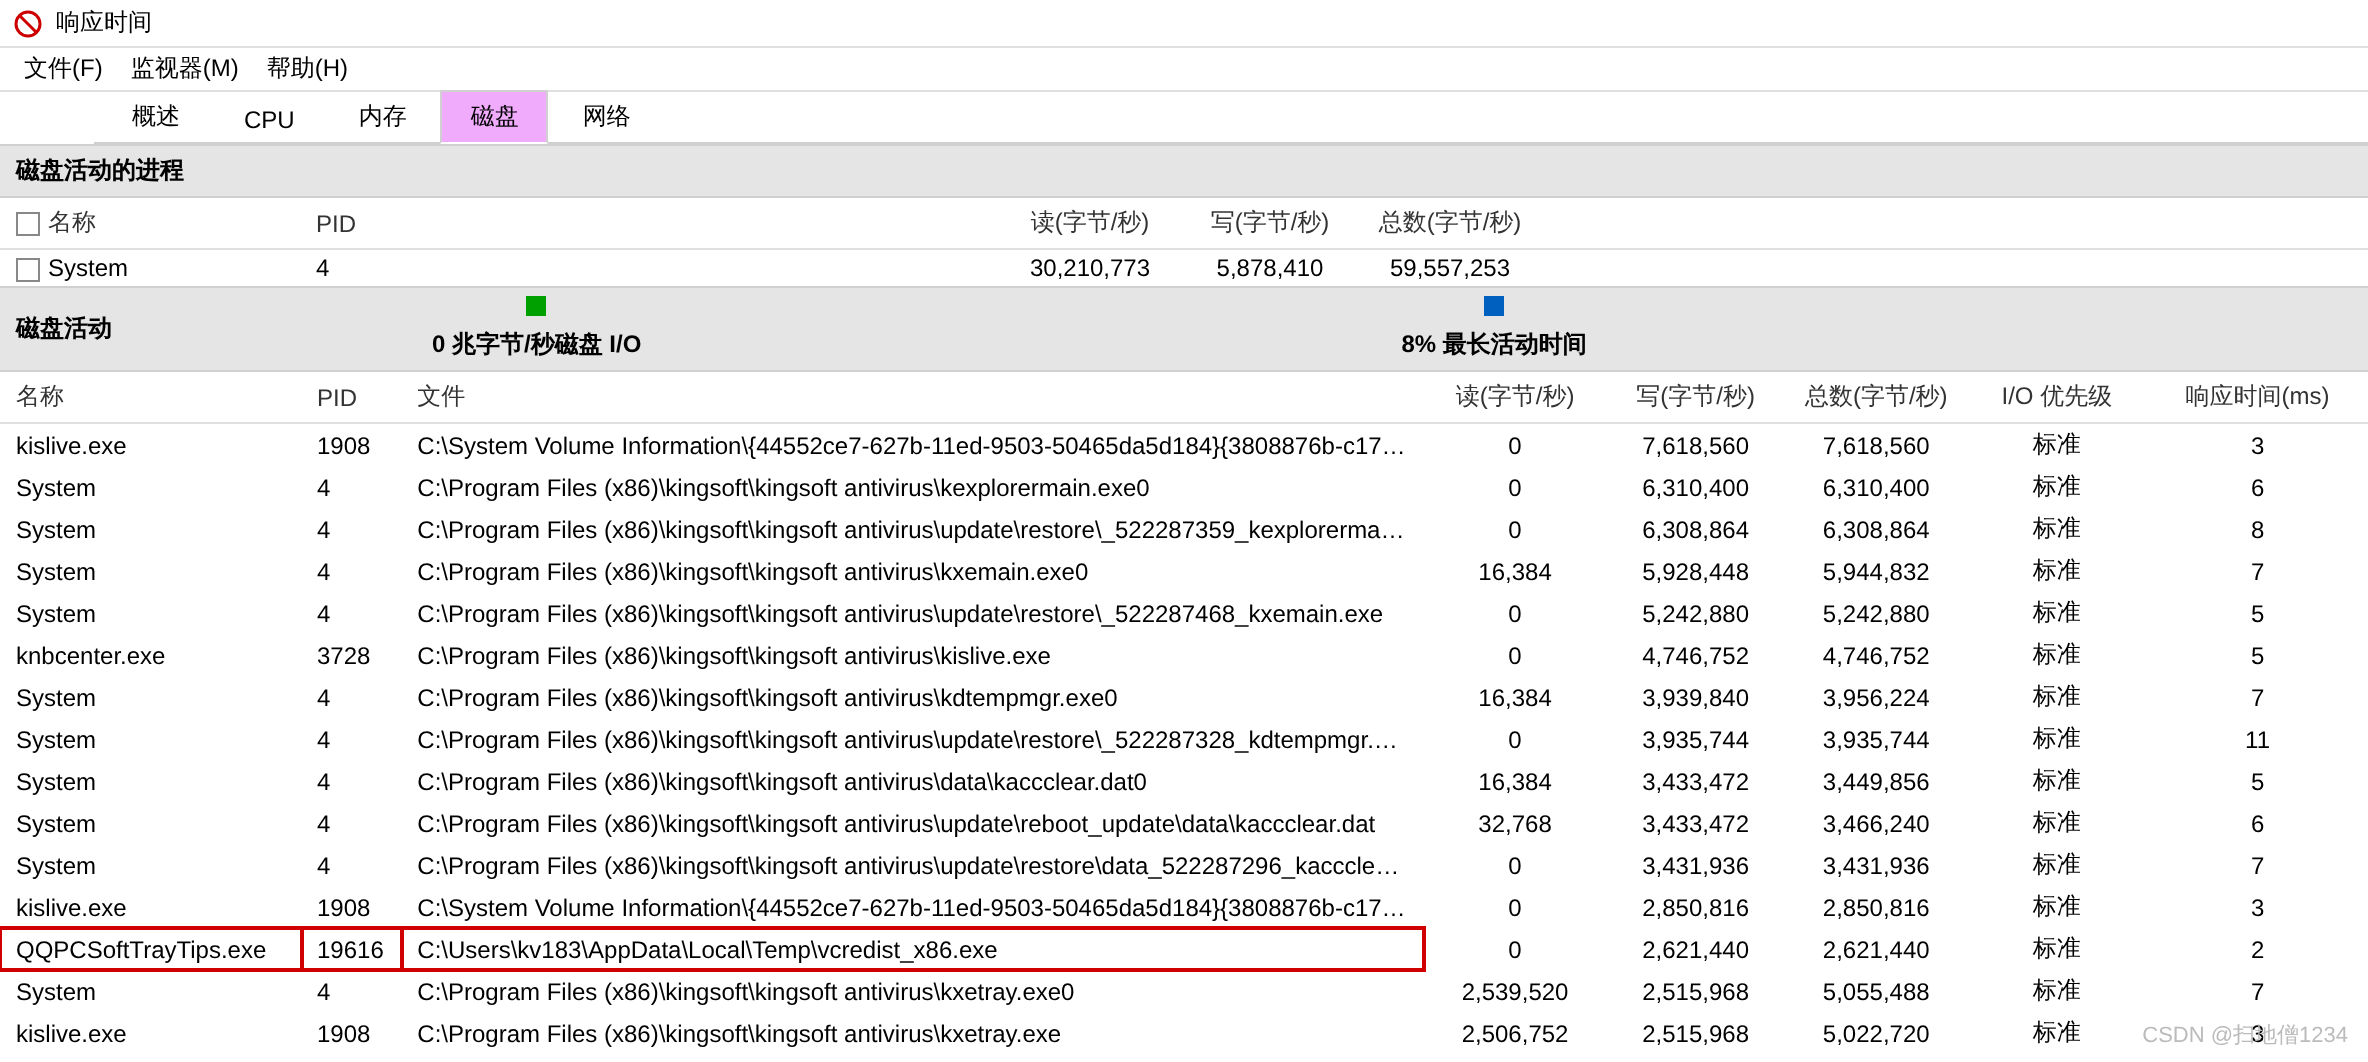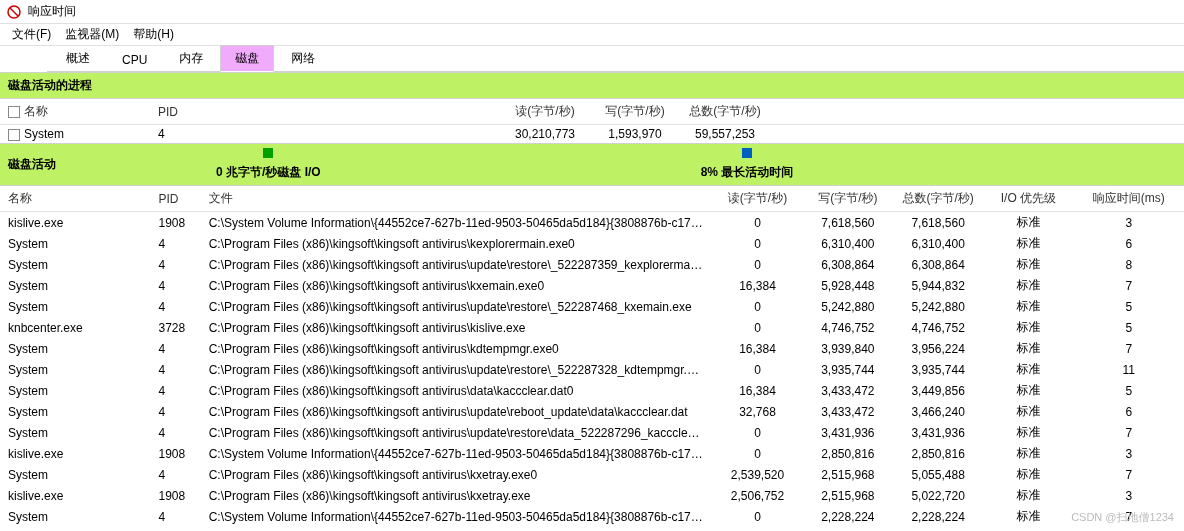--- a/index.html
+++ b/index.html
@@ -4,21 +4,21 @@
 <style>
 * { margin: 0; padding: 0; box-sizing: border-box; font-family: "Microsoft YaHei", "Segoe UI", Tahoma, sans-serif; }
 body { background: #fff; font-size: 12px; color: #000; width: 1184px; overflow: hidden; }
 .titlebar { height: 24px; display: flex; align-items: center; padding: 0 6px; gap: 6px; border-bottom: 1px solid #e0e0e0; }
 .titlebar .app-icon { width: 16px; height: 16px; display: inline-flex; align-items: center; justify-content: center; }
 .menubar { height: 22px; display: flex; align-items: center; padding: 0 6px; gap: 2px; border-bottom: 1px solid #e0e0e0; }
 .menubar .menu-item { padding: 2px 6px; cursor: default; }
 .tabs { height: 26px; display: flex; align-items: flex-end; border-bottom: 1px solid #d0d0d0; padding-left: 4px; margin-left: 47px; }
 .tab { padding: 4px 14px; border: 1px solid transparent; border-bottom: none; cursor: default; margin-right: 2px; }
 .tab.active { background: #f0abfc; border-color: #d0d0d0; border-bottom: 1px solid #fff; position: relative; top: 1px; }
-.section-header { background: #bef264; border-top: 1px solid #d0d0d0; border-bottom: 1px solid #d0d0d0; padding: 4px 8px; font-weight: bold; display: flex; align-items: center; }
+.section-header { background: #e5e5e5; border-top: 1px solid #d0d0d0; border-bottom: 1px solid #d0d0d0; padding: 4px 8px; font-weight: bold; display: flex; align-items: center; }
 .table { width: 100%; border-collapse: collapse; }
 .table th { text-align: left; font-weight: normal; padding: 4px 8px; border-bottom: 1px solid #e0e0e0; color: #333; white-space: nowrap; }
 .table th.right, .table td.right { text-align: center; }
 .table th.center, .table td.center { text-align: center; }
 .table td { padding: 2px 8px; white-space: nowrap; overflow: hidden; text-overflow: ellipsis; }
 .chk { width: 12px; height: 12px; border: 1px solid #888; display: inline-block; vertical-align: middle; margin-right: 4px; }
 .stats-bar { display: flex; align-items: center; }
 .stats-bar .stat { display: flex; align-items: center; gap: 6px; margin-right: 220px; margin-left: 160px; flex-direction: column; }
 .stats-bar .stat:last-child { margin-right: 0; }
 .sq { width: 10px; height: 10px; display: inline-block; }
@@ -75,21 +75,21 @@
     <th class="right col-num">总数(字节/秒)</th>
     <th></th>
   </tr>
     </thead>
   <tbody id="proc-body">
       <tr>
         <td class="col-name"><span class="chk"></span><span>System</span></td>
   <td class="col-pid">4</td>
         <td></td>
   <td class="right">30,210,773</td>
-  <td class="right">1,593,970</td>
+  <td class="right">5,878,410</td>
   <td class="right">59,557,253</td>
         <td></td>
       </tr>
     </tbody>
 </table>
 
 <div class="section-header">
   <span>磁盘活动</span>
   <div class="stats-bar">
     <div class="stat">
@@ -231,20 +231,30 @@
         <td class="col-name ">kislive.exe</td>
   <td class="col-pid ">1908</td>
   <td class="col-file ">C:\System Volume Information\{44552ce7-627b-11ed-9503-50465da5d184}{3808876b-c176-4e48-b7a…</td>
   <td class="right col-num">0</td>
   <td class="right col-num">2,850,816</td>
   <td class="right col-num">2,850,816</td>
   <td class="center col-prio">标准</td>
   <td class="center col-resp">3</td>
       </tr>
       <tr>
+        <td class="col-name highlight">QQPCSoftTrayTips.exe</td>
+  <td class="col-pid highlight">19616</td>
+  <td class="col-file highlight">C:\Users\kv183\AppData\Local\Temp\vcredist_x86.exe</td>
+  <td class="right col-num">0</td>
+  <td class="right col-num">2,621,440</td>
+  <td class="right col-num">2,621,440</td>
+  <td class="center col-prio">标准</td>
+  <td class="center col-resp">2</td>
+      </tr>
+      <tr>
         <td class="col-name ">System</td>
   <td class="col-pid ">4</td>
   <td class="col-file ">C:\Program Files (x86)\kingsoft\kingsoft antivirus\kxetray.exe0</td>
   <td class="right col-num">2,539,520</td>
   <td class="right col-num">2,515,968</td>
   <td class="right col-num">5,055,488</td>
   <td class="center col-prio">标准</td>
   <td class="center col-resp">7</td>
       </tr>
       <tr>

